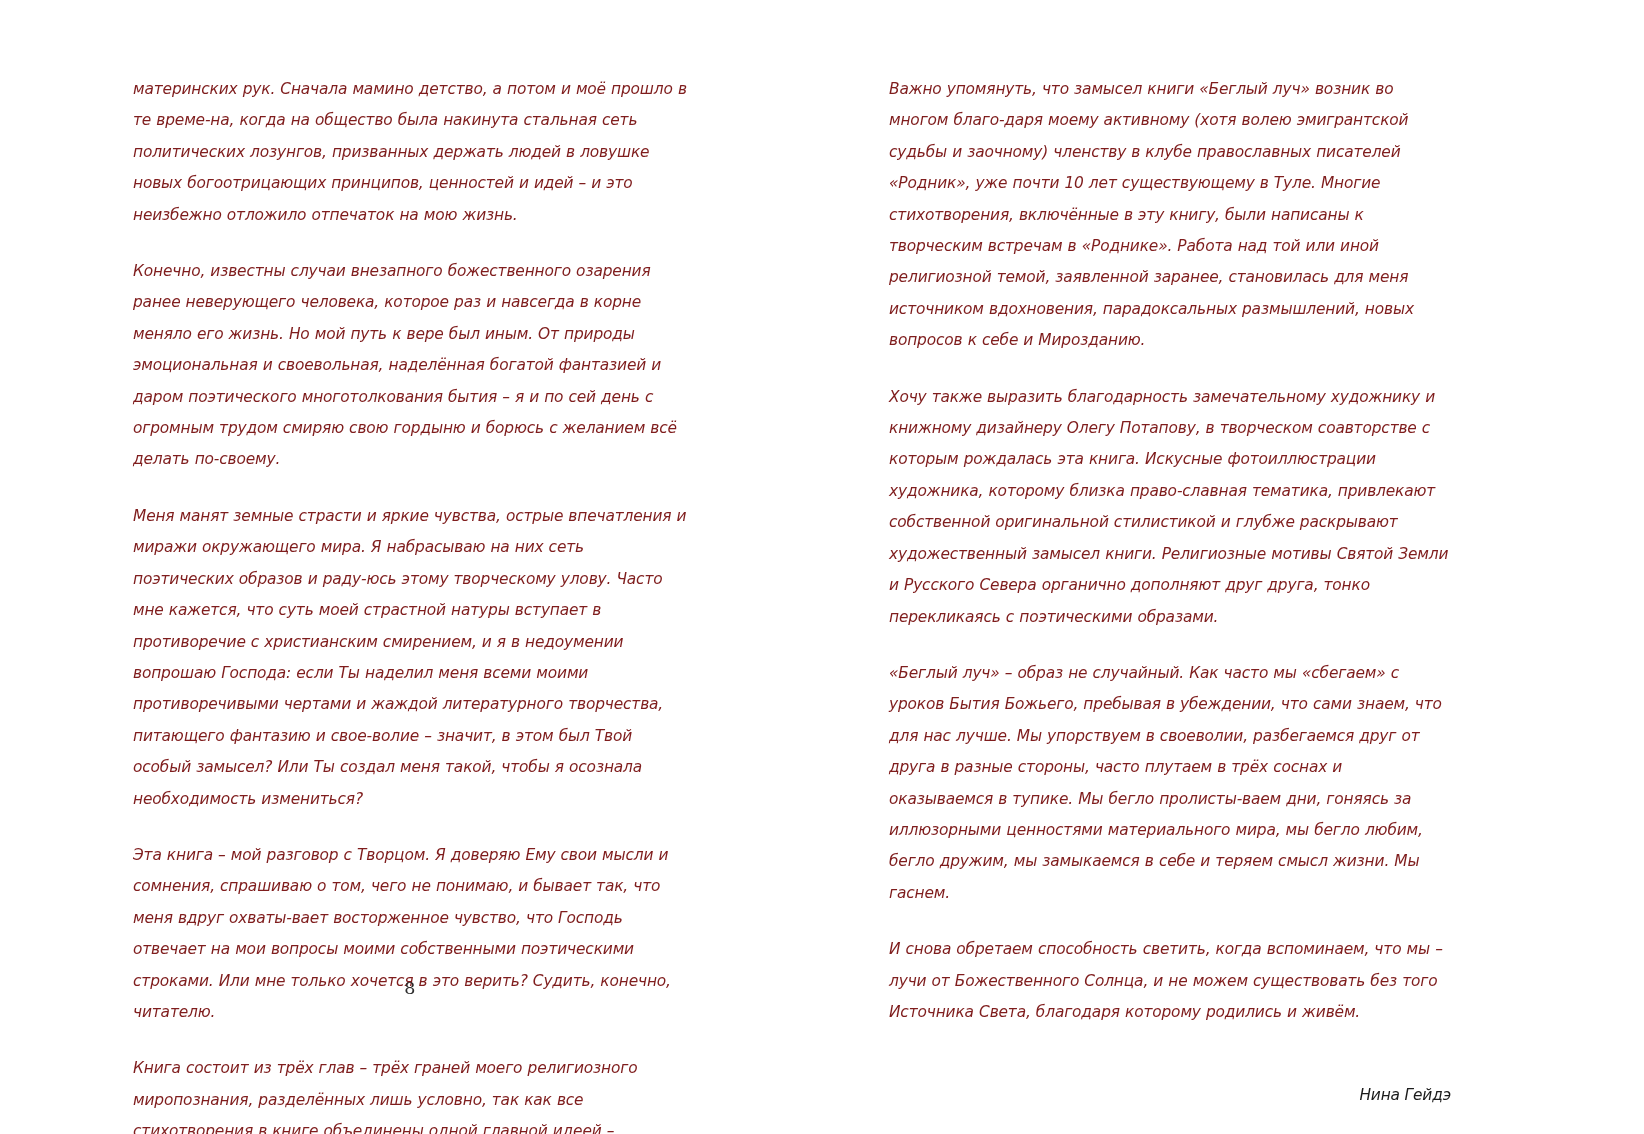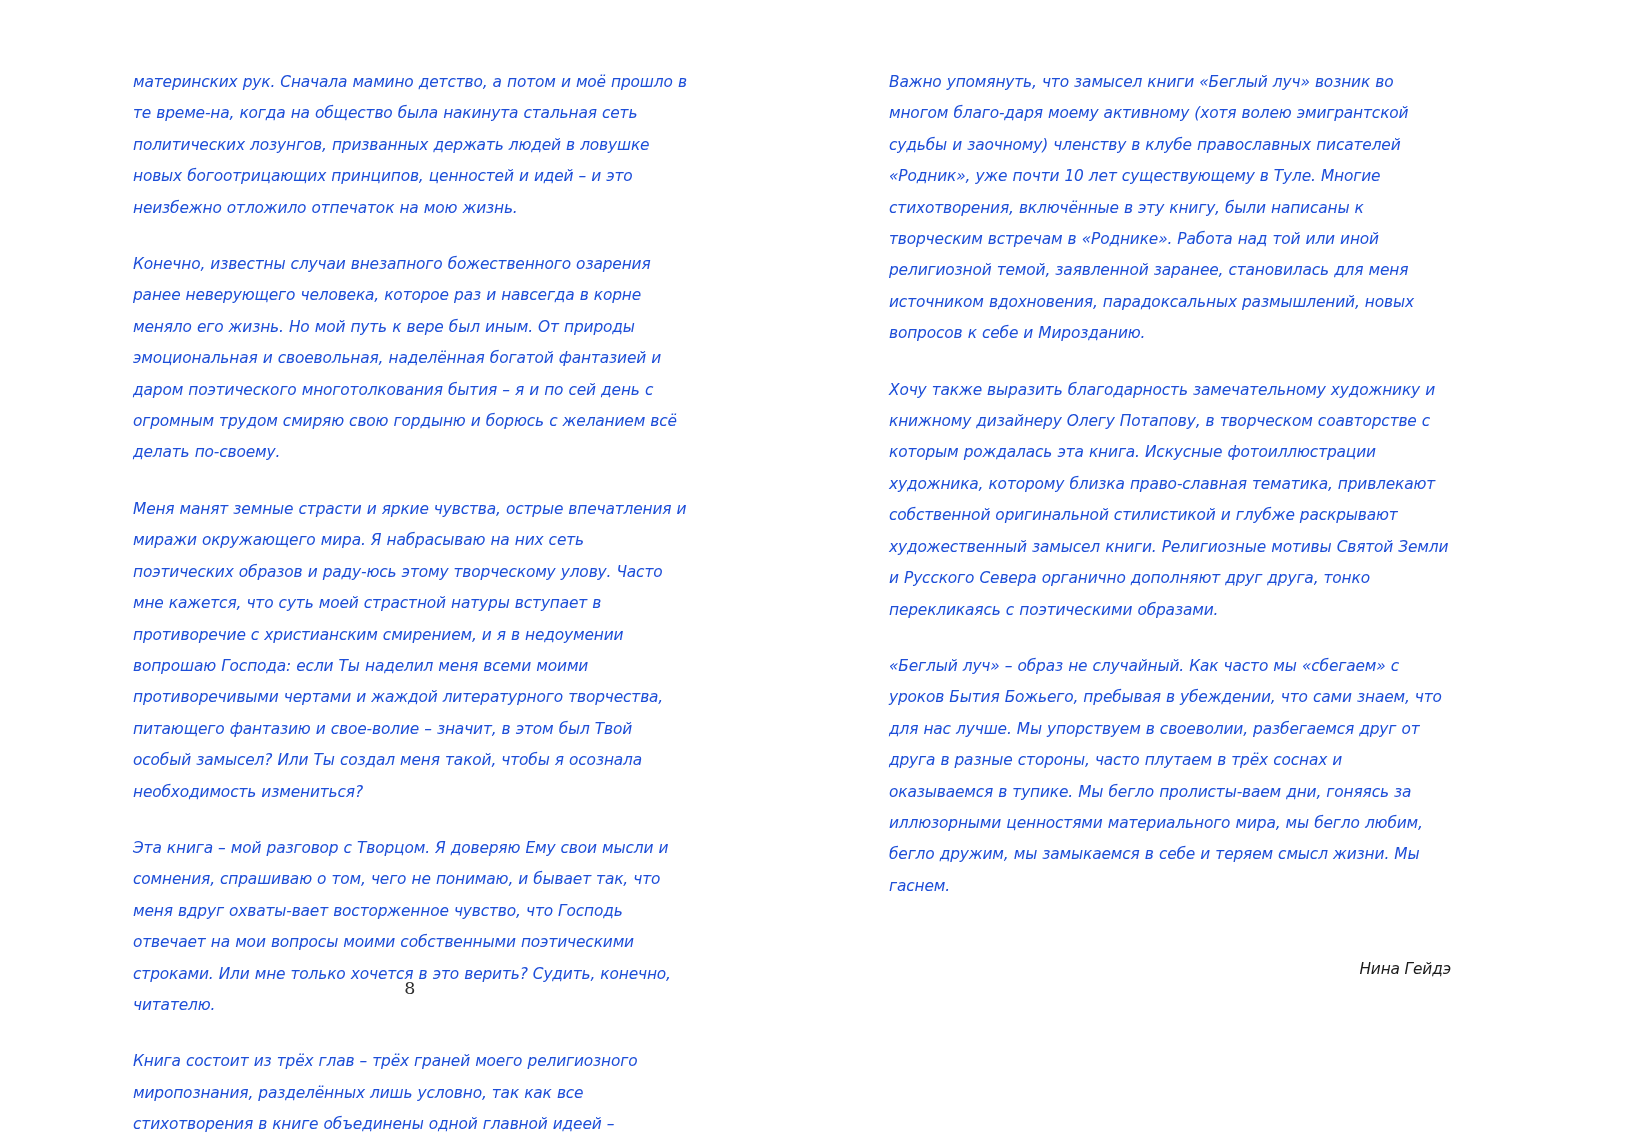--- a/index.html
+++ b/index.html
@@ -35,26 +35,26 @@
     width: 822px;
     padding: 62px 135px 0 133px;
   }
 
   .col-right {
     width: 822px;
     padding: 62px 193px 2px 67px;
   }
 
   .body-text p {
-    margin: 5px 0 25px 0;
+    margin: 12px 0 25px 0;
     font-family: "DejaVu Sans", sans-serif;
     font-style: italic;
     font-size: 15.4px;
     line-height: 31.4px;
-    color: #1d4ed8;
+    color: #7f1d1d;
     text-align: left;
     letter-spacing: -0.15px;
     word-spacing: 0.4px;
     -webkit-font-smoothing: none;
   }
 
   .body-text p:last-child {
     margin-bottom: 0;
   }
 
@@ -100,20 +100,21 @@
         <p>Книга состоит из трёх глав – трёх граней моего религиозного миропознания, разделённых лишь условно, так как все стихотворения в книге объединены одной главной идеей – неразрывным единством Бога и человека. Вопросы веры неотделимы для меня от повседневной жизни с её многоликой диа-лектикой и нравственными дилеммами, от трудного и прекрасного опыта самопознания.</p>
       </div>
       <div class="folio-left">8</div>
     </div>
 
     <div class="col col-right">
       <div class="body-text">
         <p>Важно упомянуть, что замысел книги «Беглый луч» возник во многом  благо-даря моему активному (хотя волею эмигрантской судьбы и заочному) членству в клубе православных писателей «Родник», уже почти 10 лет существующему в Туле. Многие стихотворения, включённые в эту книгу, были написаны к творческим встречам в «Роднике». Работа над той или иной религиозной темой, заявленной заранее, становилась для меня источником вдохновения, парадоксальных размышлений, новых вопросов к себе и Мирозданию.</p>
         <p>Хочу также выразить благодарность замечательному художнику и книжному дизайнеру Олегу Потапову, в творческом соавторстве с которым рождалась эта книга. Искусные фотоиллюстрации художника, которому близка право-славная тематика, привлекают собственной оригинальной стилистикой и глубже раскрывают художественный замысел книги. Религиозные мотивы Святой Земли и Русского Севера органично дополняют друг друга, тонко перекликаясь с поэтическими образами.</p>
         <p>«Беглый луч» – образ не случайный. Как часто мы «сбегаем» с уроков Бытия Божьего, пребывая в убеждении, что сами знаем, что для нас лучше. Мы упорствуем в своеволии, разбегаемся друг от друга в разные стороны, часто плутаем в трёх соснах и оказываемся в  тупике. Мы бегло пролисты-ваем дни, гоняясь за иллюзорными ценностями материального мира, мы бегло любим, бегло дружим, мы замыкаемся в себе и теряем смысл жизни. Мы гаснем.</p>
+        <p>И снова обретаем способность светить, когда вспоминаем, что мы – лучи от Божественного Солнца, и не можем существовать без того Источника Света, благодаря которому родились и живём.</p>
       </div>
       <div class="signature">
         <div>Нина Гейдэ</div>
 
       </div>
     </div>
 
   </div>
 </div>
 

